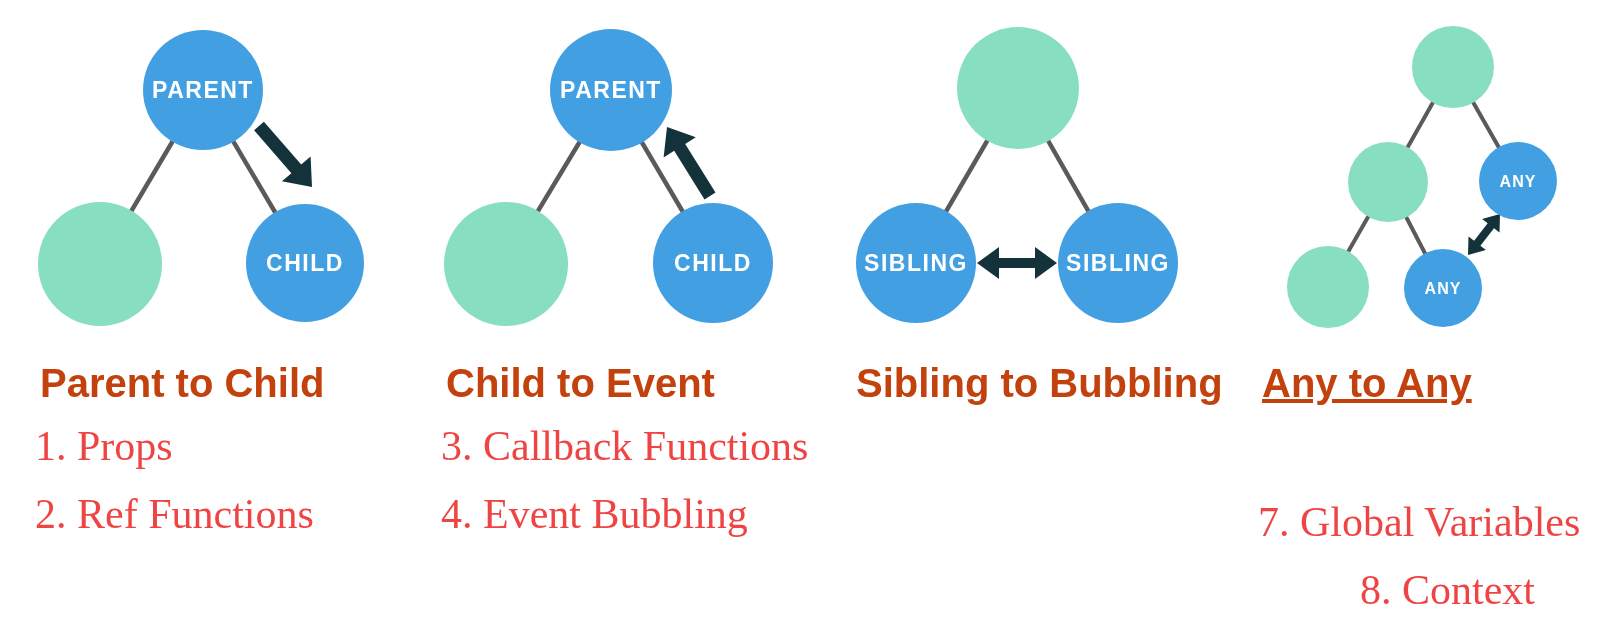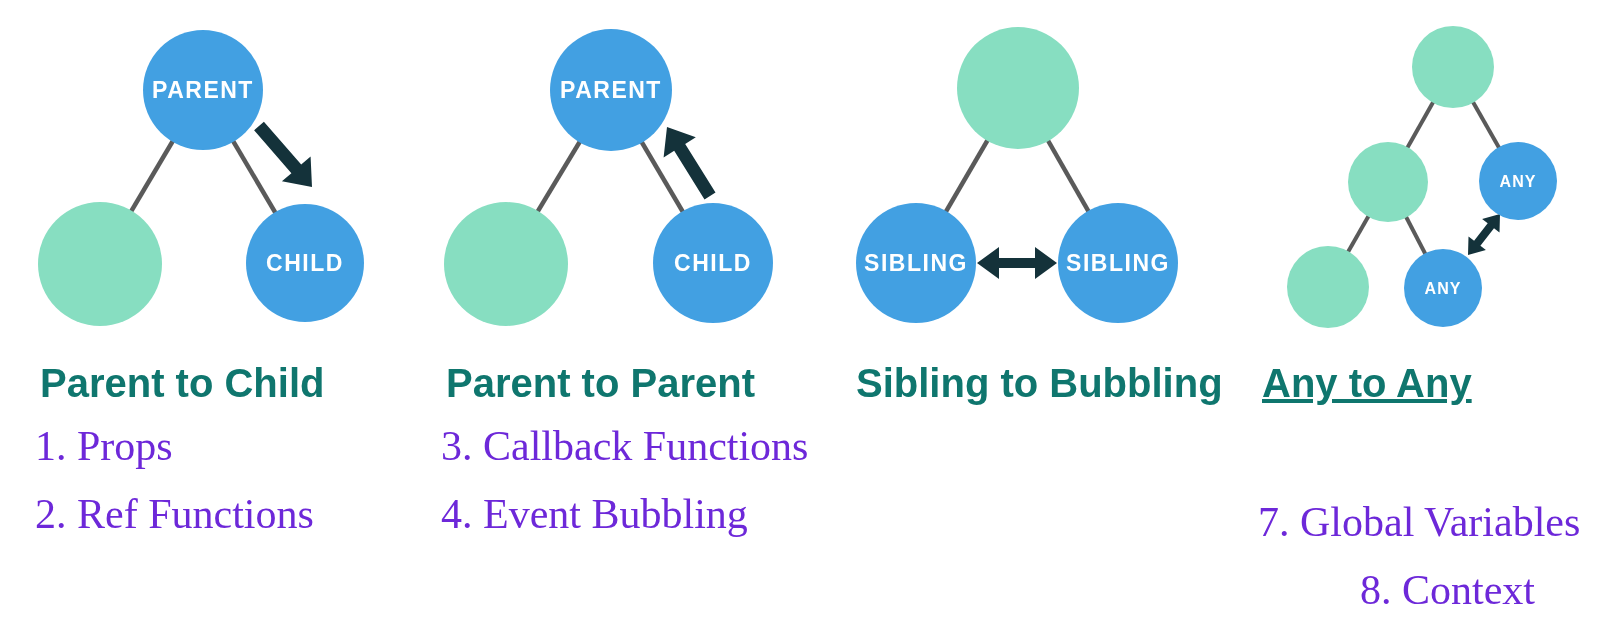--- a/index.html
+++ b/index.html
@@ -21,29 +21,29 @@
   .node-label.small { font-size: 16px; letter-spacing: 1px; }
   .connector { stroke: #5a5a5a; stroke-width: 4.5px; }
   .connector.thin { stroke-width: 4px; }
   .arrow { fill: #14323a; }
   .circle-blue { fill: #42a0e2; }
   .circle-green { fill: #87dec1; }
   .panel-title {
     position: absolute;
     font-size: 40px;
     font-weight: bold;
-    color: #0f766e;
+    color: #c2410c;
     white-space: nowrap;
     line-height: 1;
   }
   .method-link {
     position: absolute;
     font-family: "Liberation Serif", serif;
     font-size: 42px;
-    color: #6d28d9;
+    color: #ef4444;
     white-space: nowrap;
     line-height: 1;
     text-decoration: none;
     cursor: pointer;
     display: block;
   }
 </style>
 </head>
 <body>
 
@@ -97,21 +97,21 @@
       <circle class="circle-blue" cx="1443" cy="288" r="39"></circle>
       <text class="node-label small" x="1518" y="187" text-anchor="middle">ANY</text>
       <text class="node-label small" x="1443" y="294" text-anchor="middle">ANY</text>
     </g>
   </svg>
 
   <div class="panel-title" style="left:40px; top:363px;">Parent to Child</div>
   <a class="method-link" style="left:35px; top:425px;">1. Props</a>
   <a class="method-link" style="left:35px; top:493px;">2. Ref Functions</a>
 
-  <div class="panel-title" style="left:446px; top:363px;">Parent to Parent</div>
+  <div class="panel-title" style="left:446px; top:363px;">Child to Event</div>
   <a class="method-link" style="left:441px; top:425px;">3. Callback Functions</a>
   <a class="method-link" style="left:441px; top:493px;">4. Event Bubbling</a>
 
   <div class="panel-title" style="left:856px; top:363px;">Sibling to Bubbling</div>
 
   <div class="panel-title" style="left:1262px; top:363px;text-decoration:underline;">Any to Any</div>
   <a class="method-link" style="left:1258px; top:501px;">7. Global Variables</a>
   <a class="method-link" style="left:1316px; top:569px;margin-left:44px;">8. Context</a>
 
 </div>

